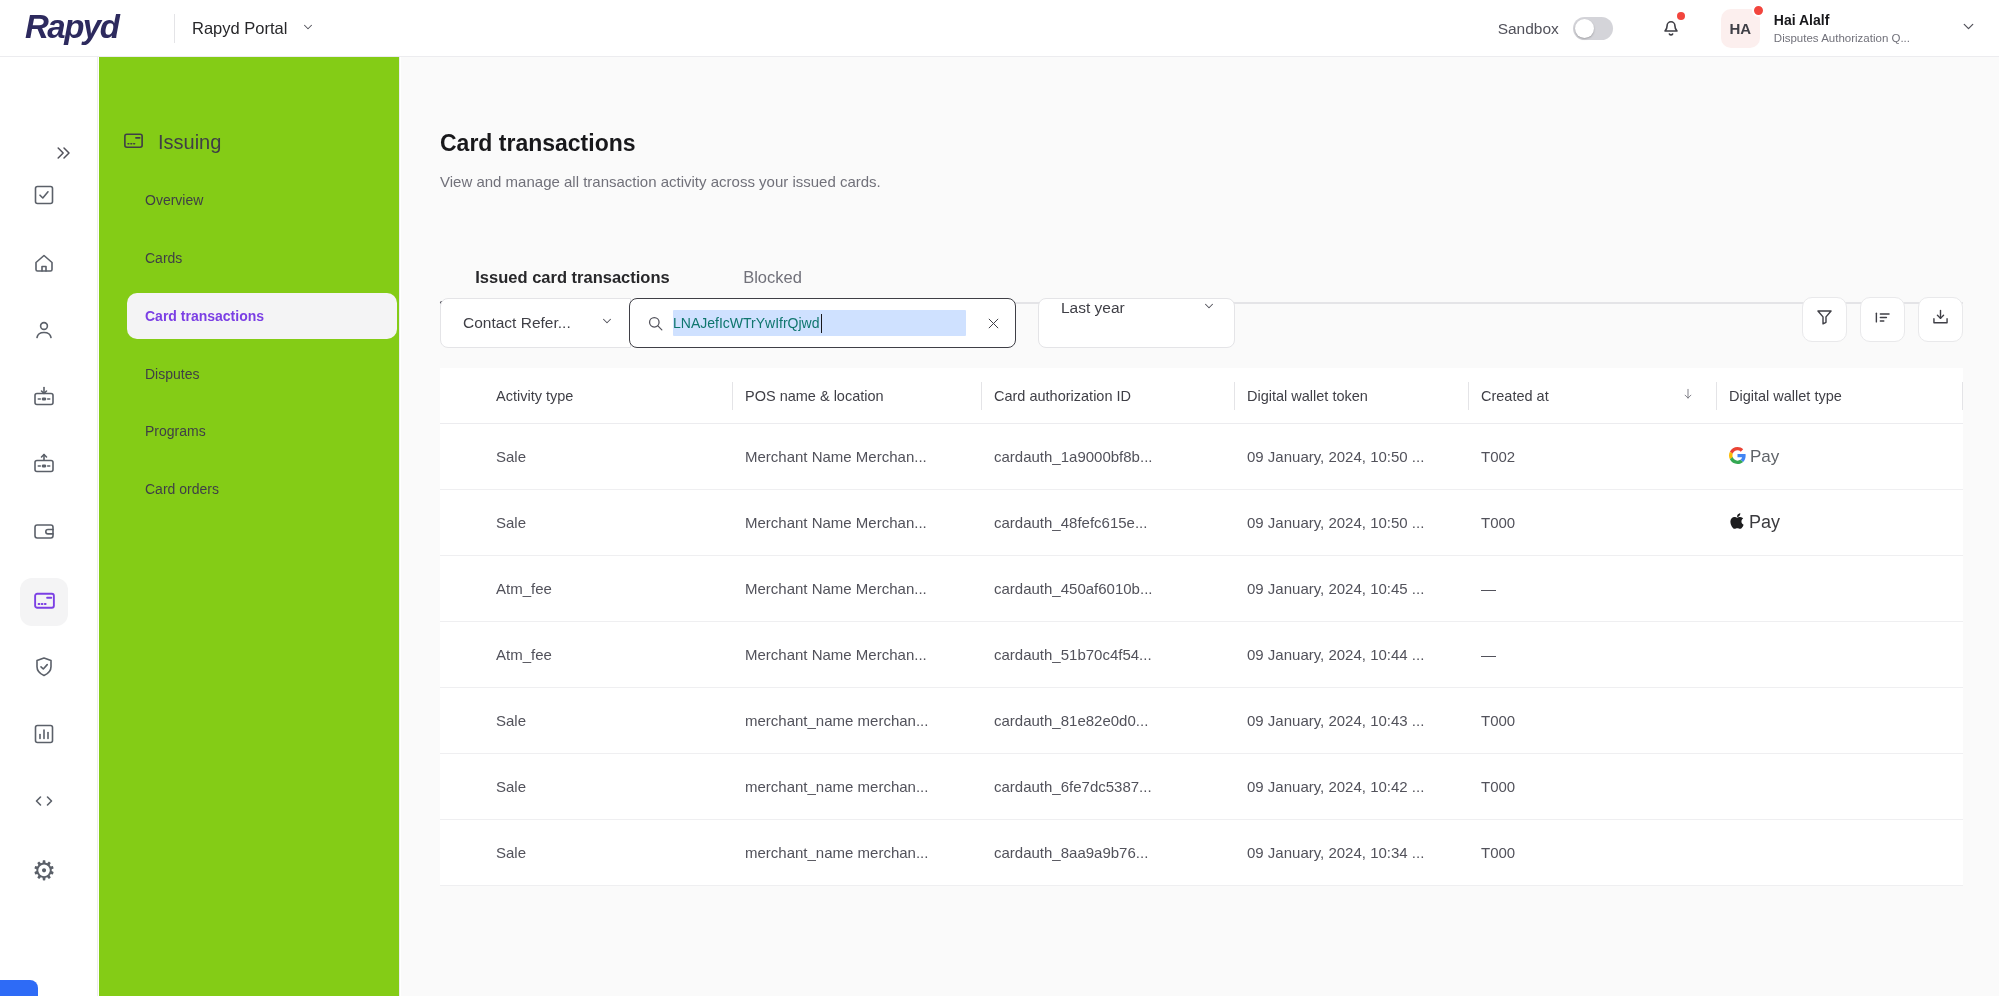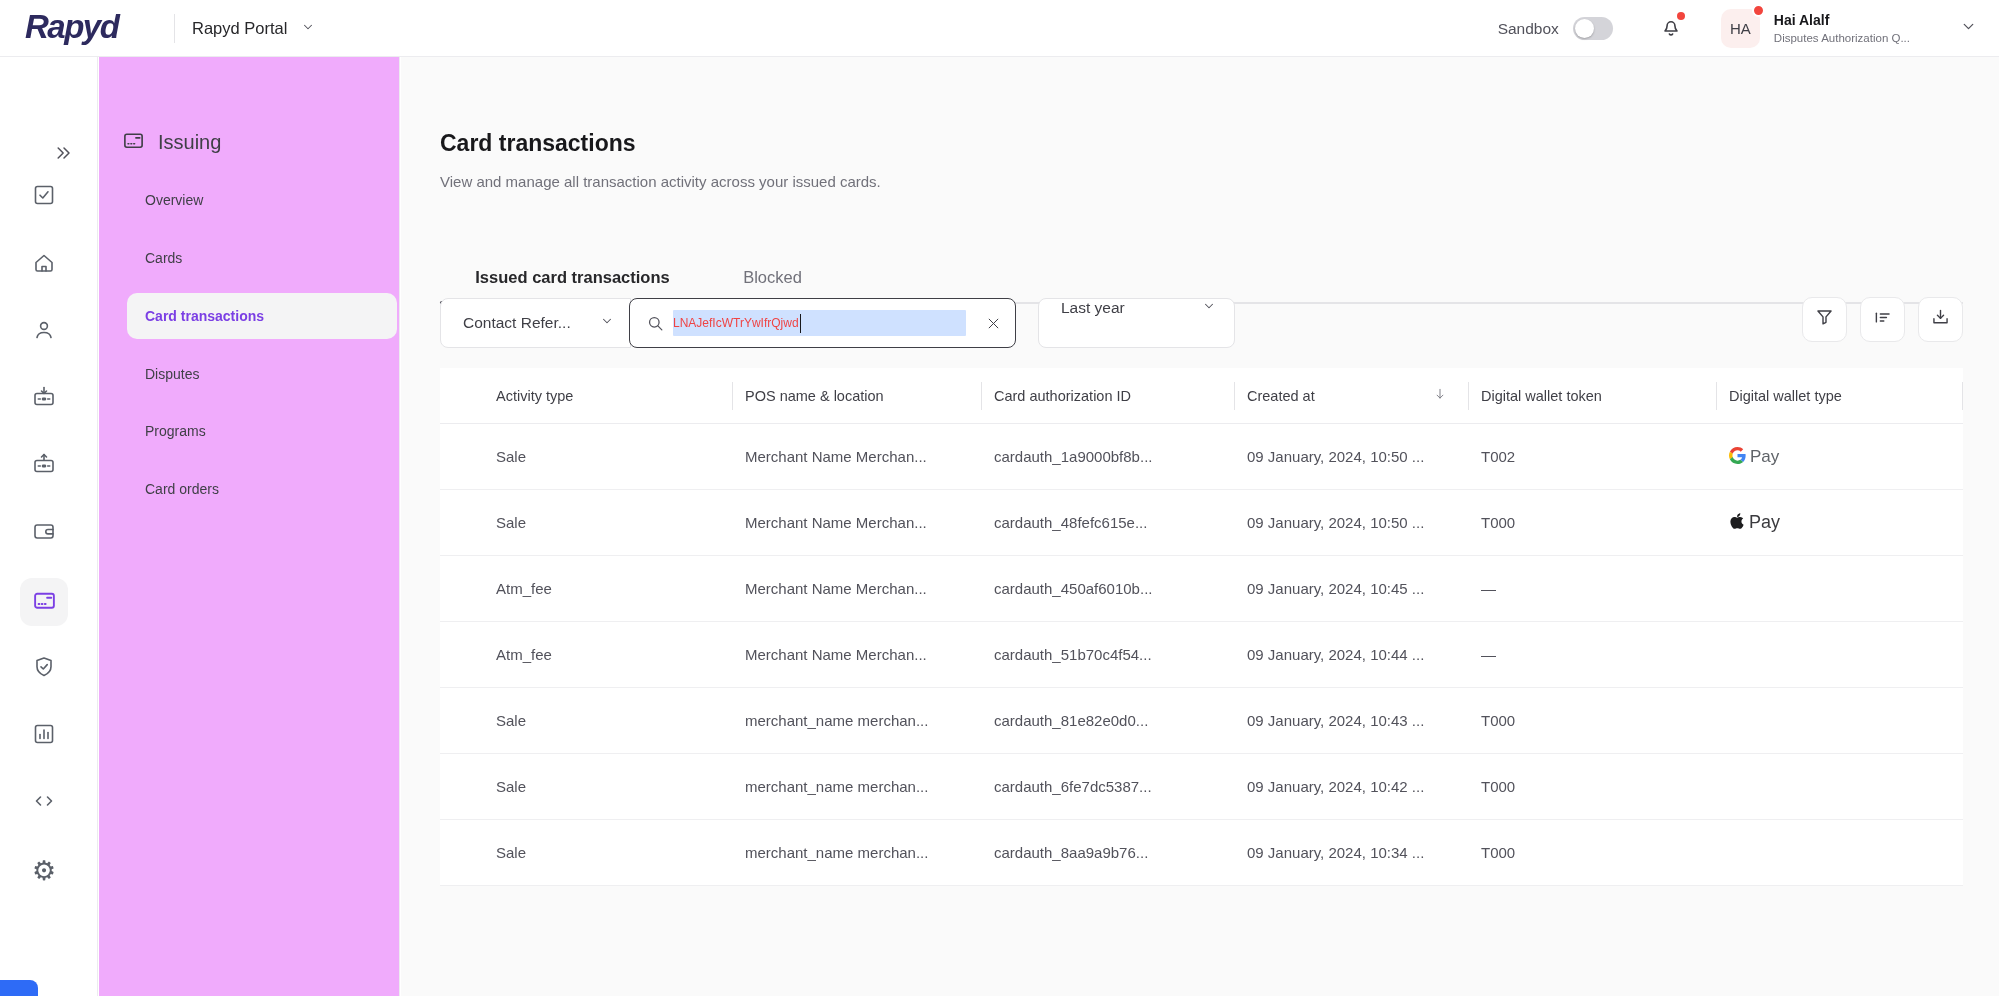--- a/index.html
+++ b/index.html
@@ -18,42 +18,42 @@
   .chev { stroke:#52525b; stroke-width:1.8; fill:none; stroke-linecap:round; stroke-linejoin:round; }
 
   .topbar-right { position:absolute; right:22px; top:0; height:57px; display:flex; align-items:center; }
   .sandbox-label { font-size:15.5px; color:#52525b; margin-right:14px; }
   .toggle { width:40px; height:23px; border-radius:12px; background:#d4d4d9; position:relative; cursor:pointer; }
   .toggle .knob { position:absolute; left:2px; top:2px; width:19px; height:19px; border-radius:50%;
     background:#fff; box-shadow:0 1px 2px rgba(0,0,0,.25); }
   .bell-wrap { position:relative; margin-left:46px; margin-right:38px; cursor:pointer; }
   .bell-wrap .dot { position:absolute; right:-2px; top:-3px; width:8px; height:8px; border-radius:50%; background:#f2453d; }
   .avatar { position:relative; width:39px; height:39px; border-radius:10px; background:#fcefee;
-    display:flex; align-items:center; justify-content:center; font-size:15px; font-weight:400; color:#3f3f46; }
+    display:flex; align-items:center; justify-content:center; font-size:15px; font-weight:700; color:#3f3f46; }
   .avatar .dot { position:absolute; right:-5px; top:-5px; width:13px; height:13px; border-radius:50%;
     background:#f2453d; border:2px solid #fff; }
   .user-meta { margin-left:14px; margin-right:50px; line-height:1.25; }
   .user-name { font-size:14px; font-weight:700; color:#18181b; }
   .user-org { font-size:11.5px; color:#71717a; margin-top:2px; }
 
   
   .rail { position:absolute; left:0; top:57px; bottom:0; width:98px; background:#fff;
     border-right:1px solid #ececef; z-index:20; }
   .rail-item { position:absolute; left:20px; width:48px; height:48px; border-radius:12px;
     display:flex; align-items:center; justify-content:center; cursor:pointer; }
   .rail-item svg { stroke:#5b6069; stroke-width:1.6; fill:none; stroke-linecap:round; stroke-linejoin:round; }
   .rail-item.active { background:#f4f4f5; }
   .rail-item.active svg { stroke:#7b3fe4; stroke-width:1.8; }
   .rail-expand { position:absolute; left:50px; top:86px; width:28px; height:24px; display:flex;
     align-items:center; justify-content:center; cursor:pointer; }
   .rail-expand svg { stroke:#52525b; stroke-width:1.8; fill:none; stroke-linecap:round; stroke-linejoin:round; }
   .gear-glyph { font-family:"DejaVu Sans", sans-serif; font-size:27px; color:#5b6069; line-height:1; }
 
   
-  .subnav { position:absolute; left:99px; top:57px; bottom:0; width:301px; background:#f0abfc;
+  .subnav { position:absolute; left:99px; top:57px; bottom:0; width:301px; background:#84cc16;
     border-right:1px solid #ececef; z-index:10; }
   .subnav-header { position:absolute; left:23px; top:72px; display:flex; align-items:center; gap:13px; }
   .subnav-header svg { stroke:#3f3f46; stroke-width:1.7; fill:none; stroke-linecap:round; }
   .subnav-title { font-size:20px; font-weight:500; color:#3f3f46; }
   .subnav-item { position:absolute; left:28px; width:270px; height:46px; border-radius:10px;
     display:flex; align-items:center; padding-left:18px; font-size:14px; color:#3f3f46; cursor:pointer; }
   .subnav-item.active { background:#f4f4f5; color:#7b3fe4; font-weight:700; }
 
   
   .main { position:absolute; left:401px; top:57px; right:0; bottom:0; background:#fafafa; }
@@ -72,21 +72,21 @@
   .filters { position:absolute; left:39px; top:241px; right:36px; height:50px; }
   .field-select { position:absolute; left:0; top:0; width:191px; height:50px; background:#fff;
     border:1px solid #e4e4e7; border-radius:8px 0 0 8px; display:flex; align-items:center;
     padding:0 16px 0 22px; cursor:pointer; }
   .field-select .lbl { font-size:15.5px; color:#3f3f46; flex:1; }
   .search-box { position:absolute; left:189px; top:0; width:387px; height:50px; background:#fff;
     border:1.8px solid #3f3f46; border-radius:8px; display:flex; align-items:center; padding:0 14px 0 16px; z-index:2; }
   .search-box svg.mag { stroke:#52525b; stroke-width:1.6; fill:none; stroke-linecap:round; flex:none; }
   .search-text-wrap { position:relative; margin-left:8px; flex:1; height:26px; display:flex; align-items:center; }
   .search-highlight { position:absolute; left:0; top:0; width:293px; height:26px; background:#cfe1ff; border-radius:1px; }
-  .search-value { position:relative; font-size:12px; color:#ef4444; white-space:pre; }
+  .search-value { position:relative; font-size:14px; color:#0f766e; white-space:pre; }
   .caret { position:relative; display:inline-block; width:1.5px; height:19px; background:#18181b;
     vertical-align:middle; margin-left:1px; }
   .clear-btn { flex:none; cursor:pointer; display:flex; align-items:center; }
   .clear-btn svg { stroke:#3f3f46; stroke-width:1.6; stroke-linecap:round; }
   .range-select { position:absolute; left:598px; top:0; width:197px; height:50px; background:#fff;
     border:1px solid #e4e4e7; border-radius:8px; display:flex; 
     padding:0 18px 0 22px; cursor:pointer; }
   .range-select .lbl { font-size:15.5px; color:#3f3f46; flex:1; }
   .tool-btn { position:absolute; top:-1px; width:45px; height:45px; background:#fff; border:1px solid #e9e9eb;
     border-radius:10px; display:flex; align-items:center; justify-content:center; cursor:pointer; }
@@ -365,30 +365,30 @@
           </svg>
       </span>
     </div>
   </div>
 
   <div class="table">
     <div class="thead">
       <div class="th">Activity type</div>
       <div class="th">POS name &amp; location</div>
       <div class="th">Card authorization ID</div>
+      <div class="th">Digital wallet token</div>
       <div class="th">
         <span>Created at</span>
         <span class="sort-arrow">
           <svg width="14" height="14" viewBox="0 0 24 24">
               <line x1="12" y1="4" x2="12" y2="19"></line>
               <polyline points="7 14 12 19 17 14"></polyline>
             </svg>
         </span>
       </div>
-      <div class="th">Digital wallet token</div>
       <div class="th">Digital wallet type</div>
     </div>
     <div id="table-body">
   <div class="trow">
     <div class="td">Sale</div>
     <div class="td">Merchant Name Merchan...</div>
     <div class="td">cardauth_1a9000bf8b...</div>
     <div class="td">09 January, 2024, 10:50 ...</div>
     <div class="td">T002</div>
     <div class="td">

